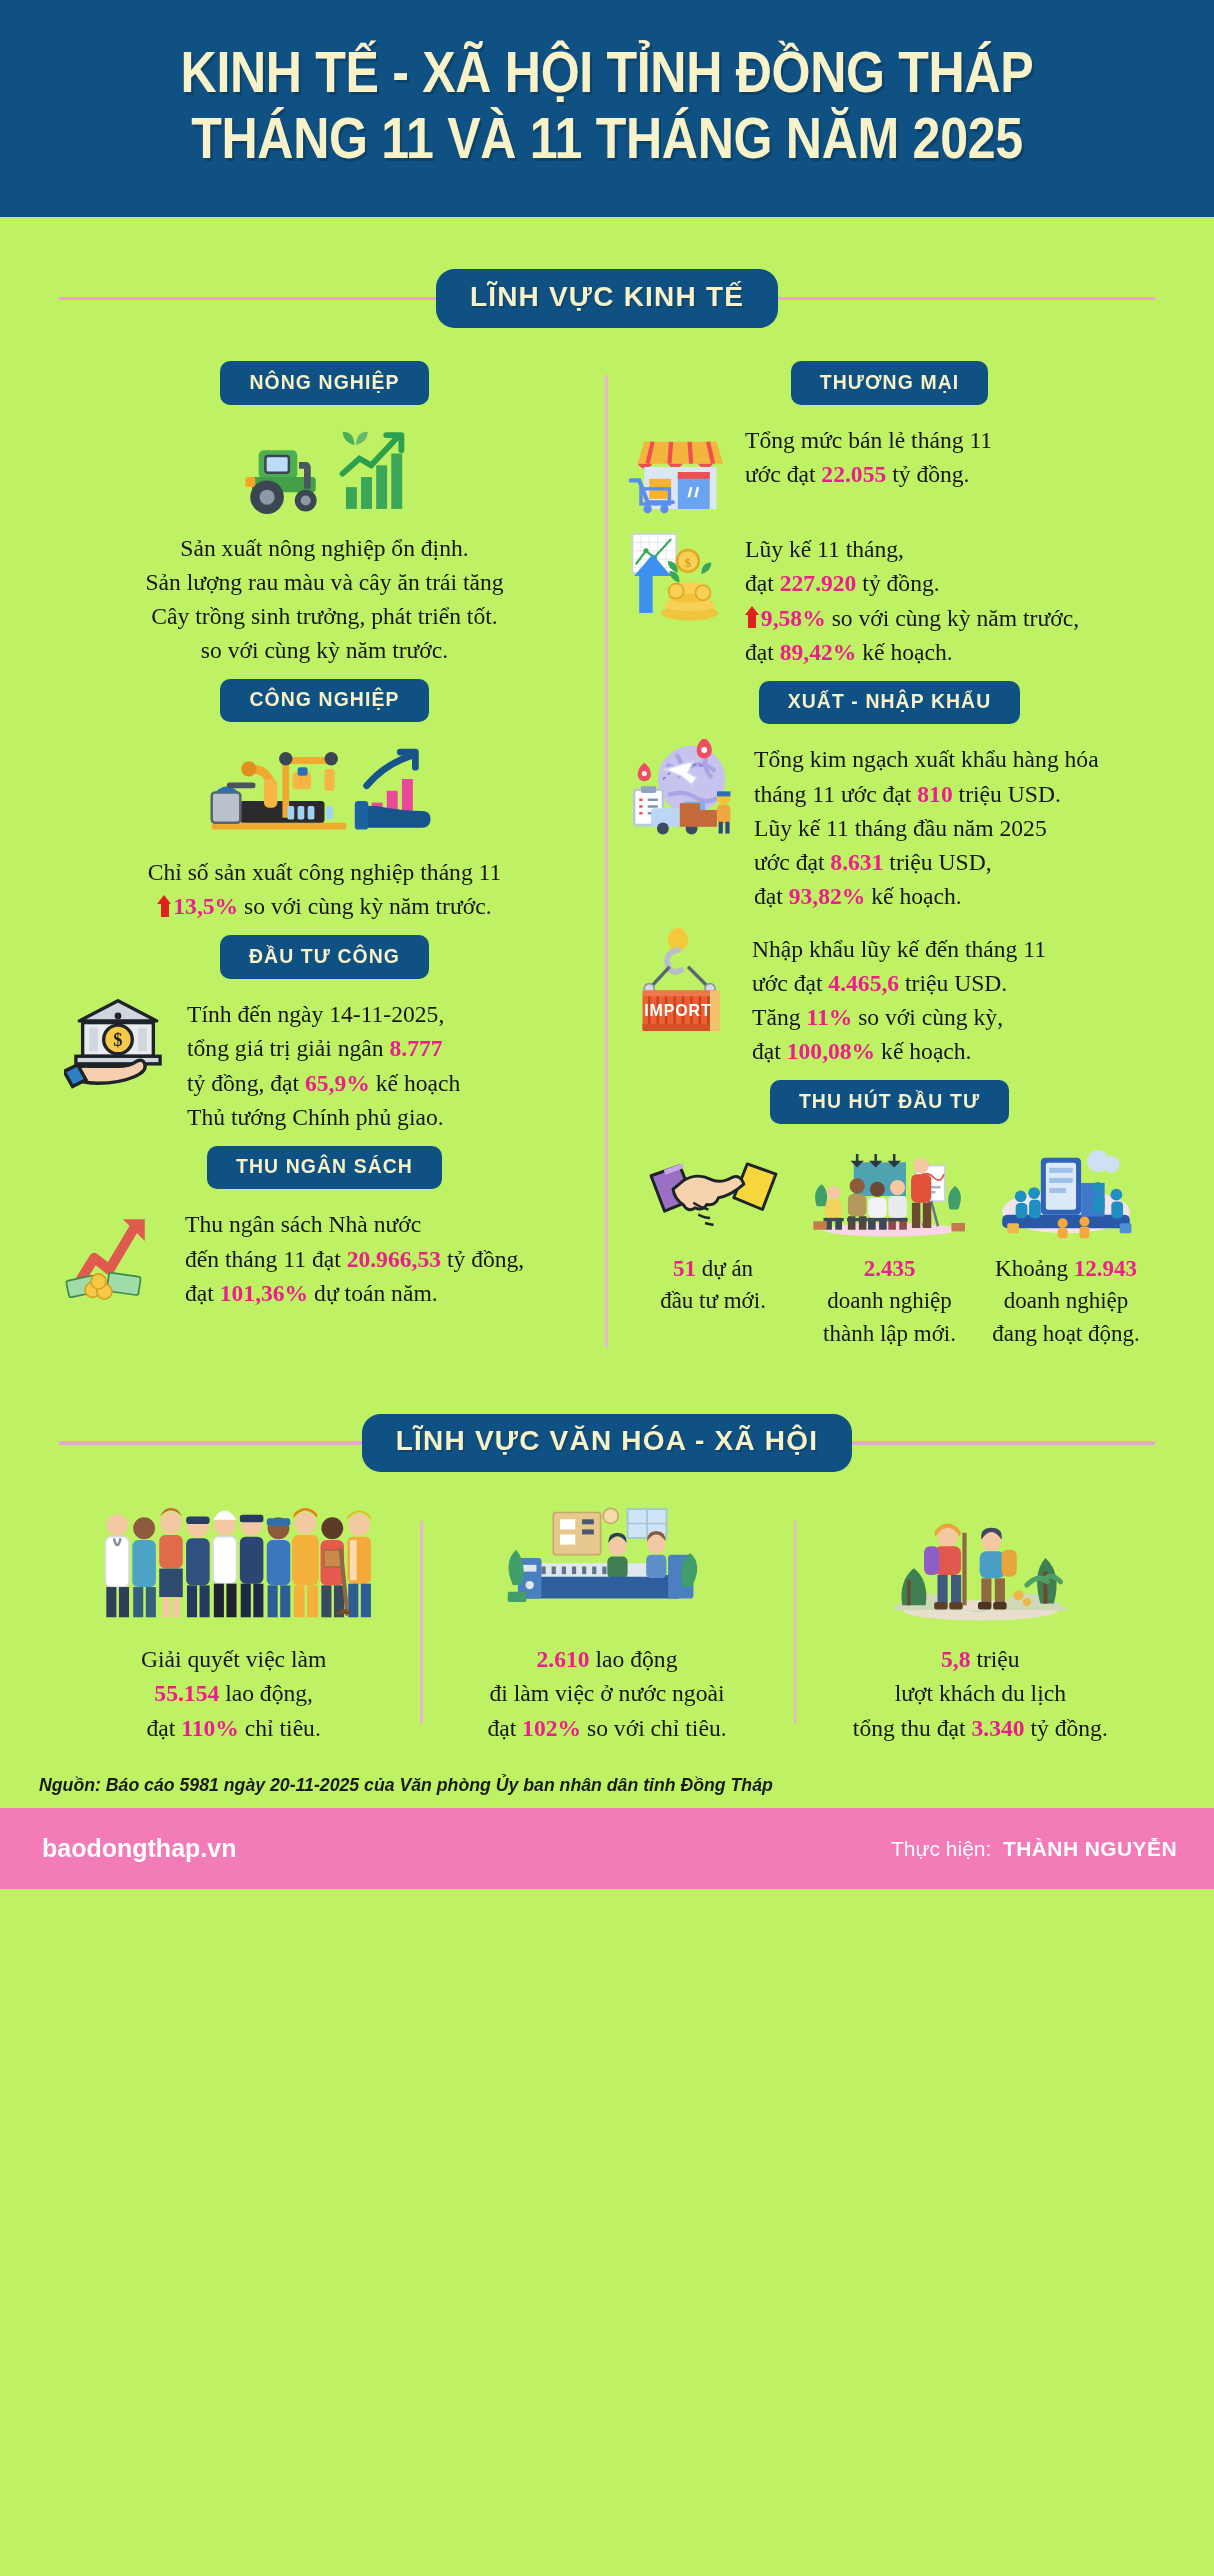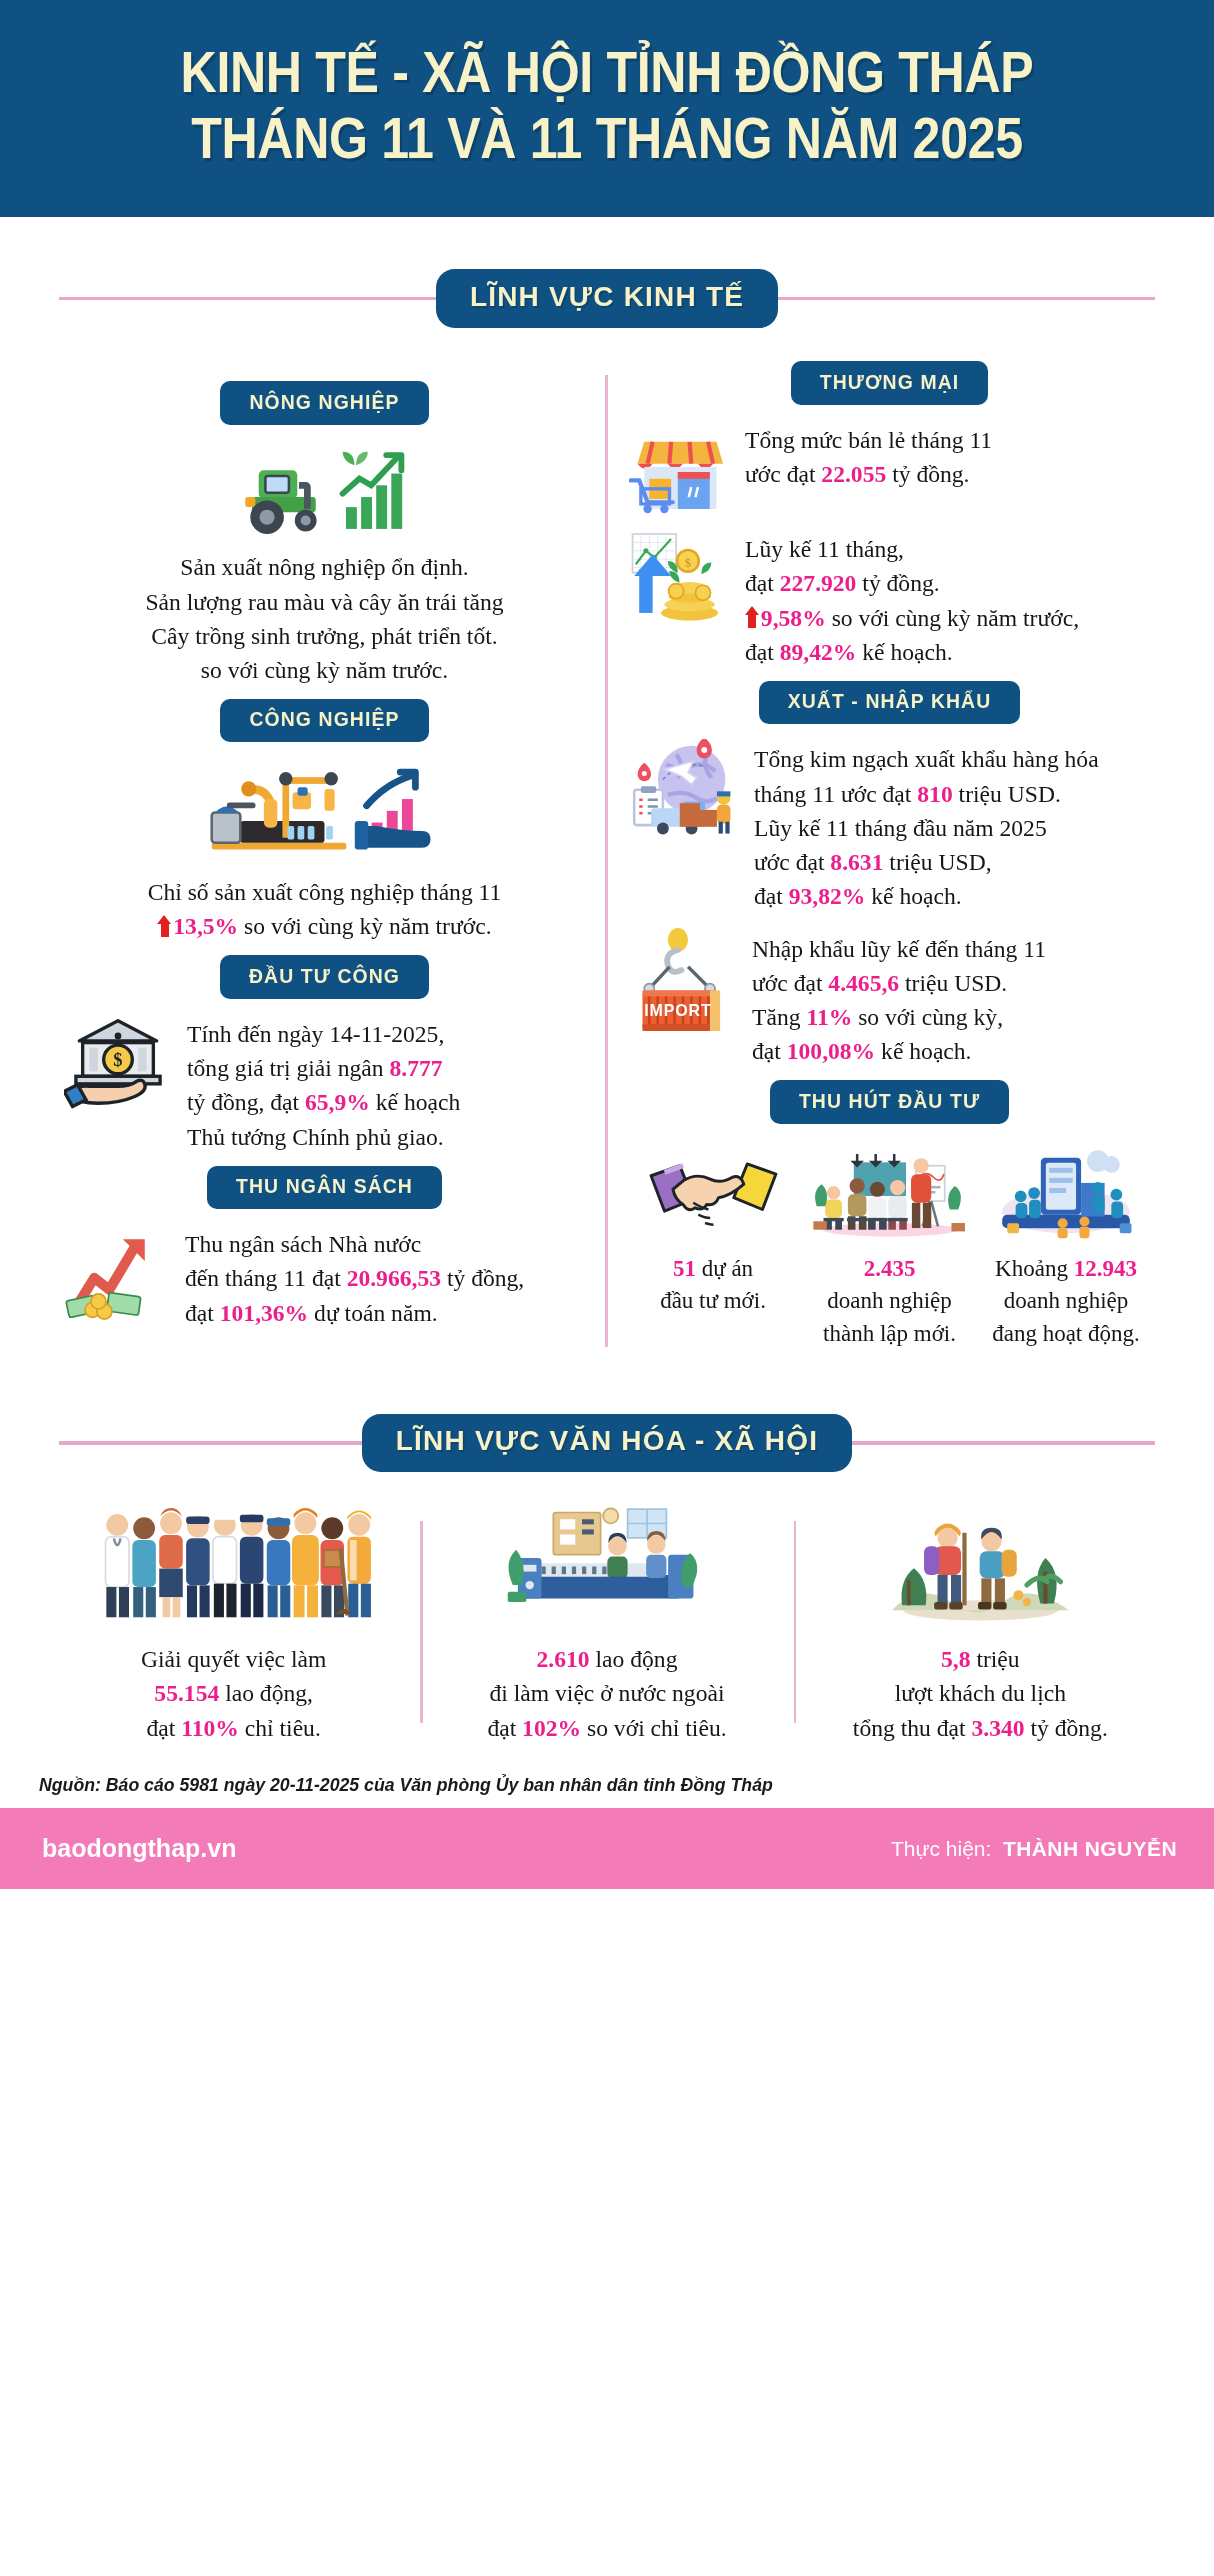--- a/index.html
+++ b/index.html
@@ -5,21 +5,21 @@
   * { box-sizing: border-box; margin: 0; padding: 0; }
   html, body {
     width: 1214px;
     background: #f5f1e2;
     font-family: "Liberation Sans", sans-serif;
   }
   .page {
     position: relative;
     width: 1214px;
     min-height: 2576px;
-    background: #ffffff;
+    background: #bef264;
     overflow: hidden;
   }
 
   
   .masthead {
     background: #0f5182;
     padding: 39px 34px 46px;
     text-align: center;
   }
   .masthead h1 {
@@ -60,21 +60,20 @@
     letter-spacing: 1.2px;
     text-shadow: 1.7px 1.7px 0 rgba(0,0,0,0.15);
     white-space: nowrap;
   }
 
   
   .econ-body {
     position: relative;
     display: flex;
     padding: 8.4px 42px 17px;
-    align-items: center;
   }
   .econ-body .vdivider {
     position: absolute;
     left: 605px;
     top: 22px;
     bottom: 32px;
     width: 2.5px;
     background: #e7b4d4;
   }
   .col { width: 50%; padding: 0 22px; }

